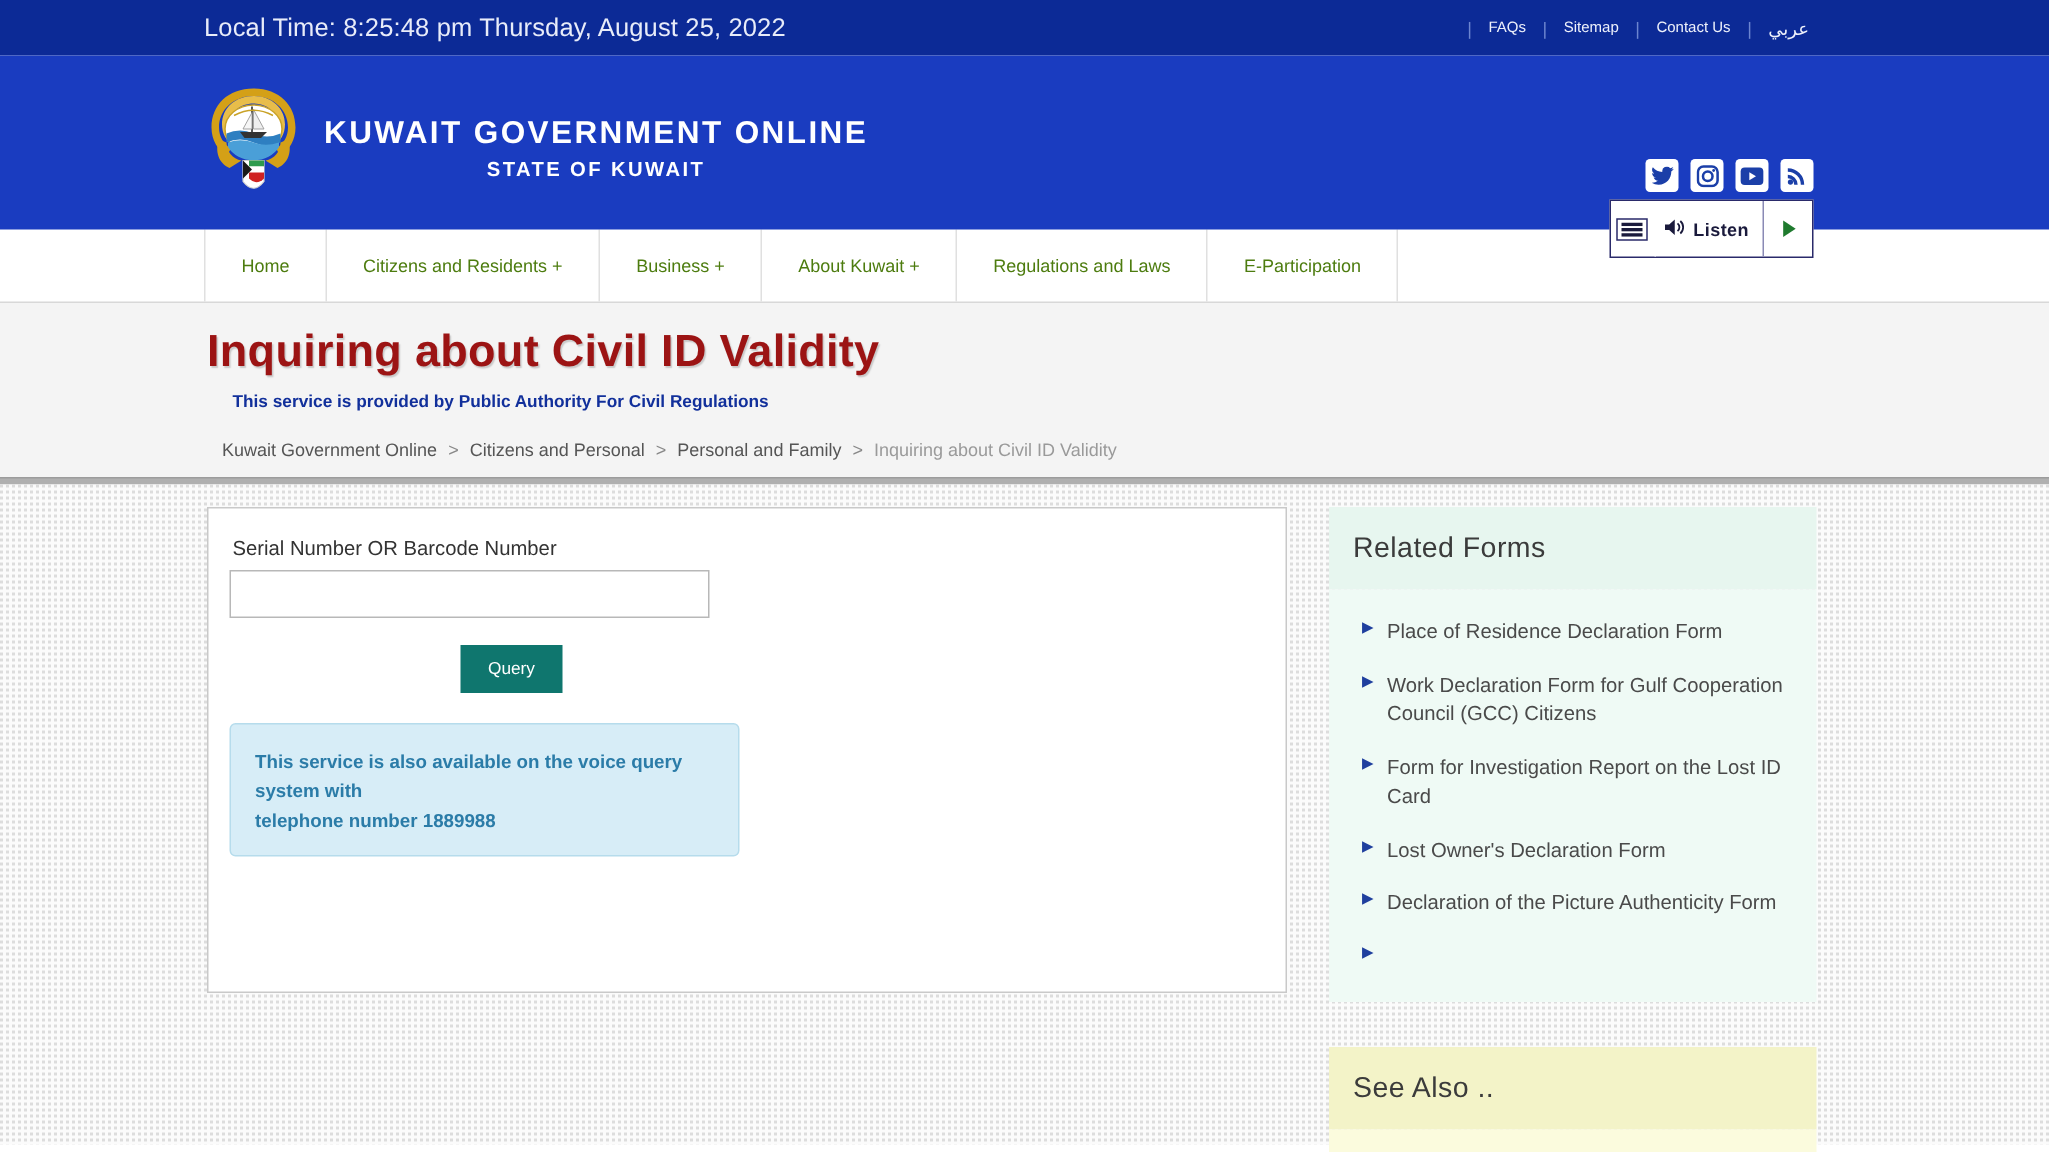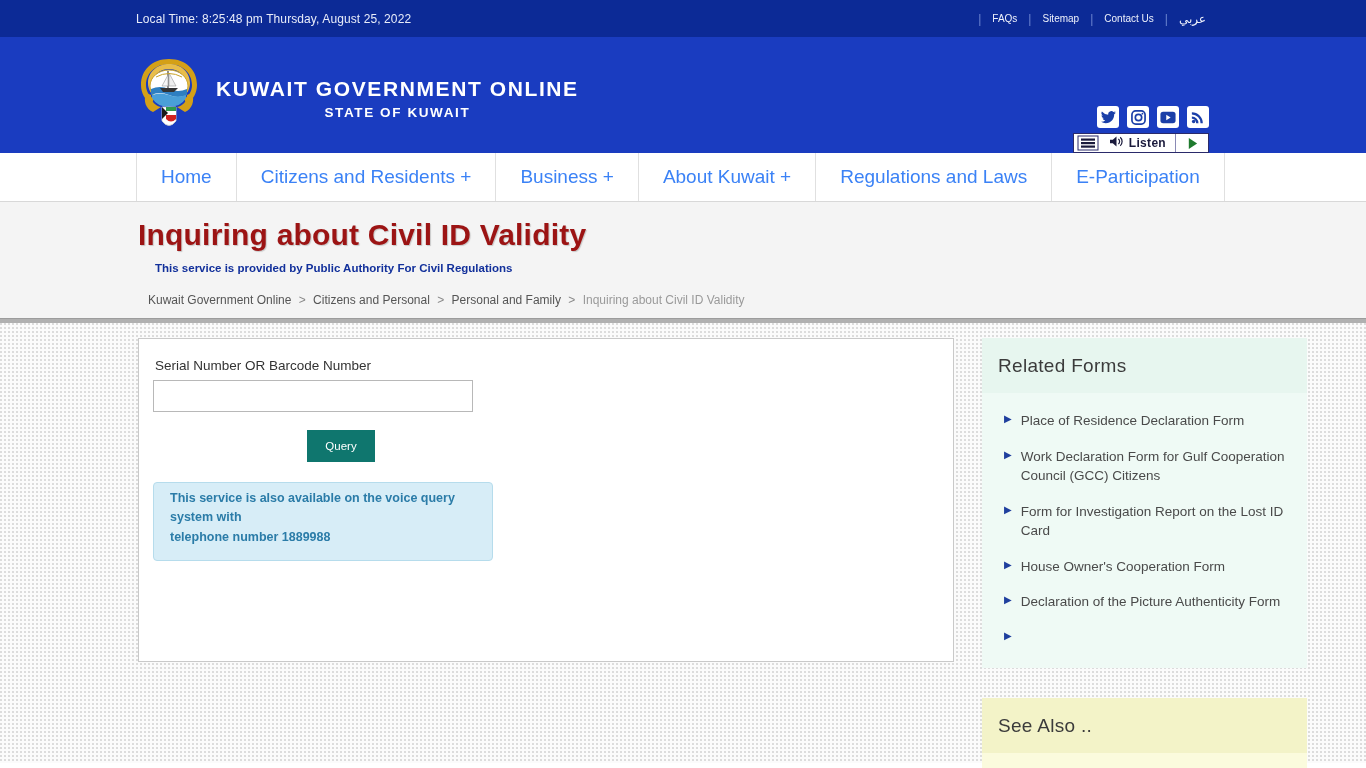--- a/index.html
+++ b/index.html
@@ -20,21 +20,21 @@
     height: 37px;
     background: #0c2a96;
     display: flex;
     align-items: center;
     justify-content: space-between;
     padding: 0 160px 0 0;
     position: relative;
   }
   .local-time {
     color: #e8ecf9;
-    font-size: 12px;
+    font-size: 17px;
     margin-left: 136px;
     white-space: nowrap;
     letter-spacing: 0.1px;
   }
   .top-links {
     display: flex;
     align-items: center;
     gap: 0px;
   }
   .top-links .sep {
@@ -109,21 +109,21 @@
 
   
   .listen-wrap {
     position: absolute;
     right: 157px;
     top: 96px;
     display: flex;
     align-items: stretch;
     background: #ffffff;
     border: 1px solid #2a2a6a;
-    height: 20px;
+    height: 39px;
   }
   .listen-settings {
     width: 30px;
     display: flex;
     align-items: center;
     justify-content: center;
     border-right: 1px solid #ffffff;
   }
   .listen-btn {
     display: flex;
@@ -152,22 +152,22 @@
     border-bottom: 1px solid #d8d8d8;
     display: flex;
     align-items: stretch;
     padding-left: 136px;
   }
   .nav-item {
     display: flex;
     align-items: center;
     justify-content: center;
     padding: 0 24px;
-    font-size: 19px;
-    color: #3b82f6;
+    font-size: 12px;
+    color: #4d7c0f;
     border-right: 1px solid #e0e0e0;
     white-space: nowrap;
     cursor: pointer;
   }
   .nav-item:first-child { border-left: 1px solid #e0e0e0; }
 
   
   .title-band {
     background: #f4f4f4;
     padding: 16px 0 0 0;
@@ -213,21 +213,21 @@
     background-image:
       radial-gradient(circle at 1px 1px, rgba(150,150,150,0.30) 1px, transparent 0);
     background-size: 4px 4px;
   }
   .content {
     display: flex;
     padding: 15px 0 0 138px;
     gap: 28px;
   }
   .form-panel {
-    width: 816px;
+    width: 720px;
     background: #ffffff;
     border: 1px solid #c9c9c9;
     height: 324px;
     padding: 16px 16px 0 14px;
   }
   .field-label {
     font-size: 13.5px;
     color: #333;
     margin: 3px 0 7px 2px;
   }
@@ -254,21 +254,21 @@
     font-size: 11.5px;
     font-family: "Liberation Sans", sans-serif;
     cursor: pointer;
   }
   .voice-note {
     margin-top: 20px;
     width: 340px;
     background: #d7edf7;
     border: 1px solid #b6dcec;
     border-radius: 4px;
-    padding: 6px 14px 13px 16px;
+    padding: 16px 14px 13px 16px;
     color: #2b7ca8;
     font-size: 12.5px;
     font-weight: bold;
     line-height: 1.55;
   }
 
   
   .sidebar { width: 325px; }
   .card { margin-bottom: 30px; }
   .card-head {
@@ -460,21 +460,21 @@
           <div class="link-item">
             <span class="bullet">▶</span>
             <span class="txt">Work Declaration Form for Gulf Cooperation Council (GCC) Citizens</span>
           </div>
           <div class="link-item">
             <span class="bullet">▶</span>
             <span class="txt">Form for Investigation Report on the Lost ID Card</span>
           </div>
           <div class="link-item">
             <span class="bullet">▶</span>
-            <span class="txt">House Owner's Cooperation Form</span>
+            <span class="txt">Lost Owner's Declaration Form</span>
           </div>
           <div class="link-item">
             <span class="bullet">▶</span>
             <span class="txt">Declaration of the Picture Authenticity Form</span>
           </div>
           <div class="link-item">
             <span class="bullet">▶</span>
           </div>
         </div>
       </div>

